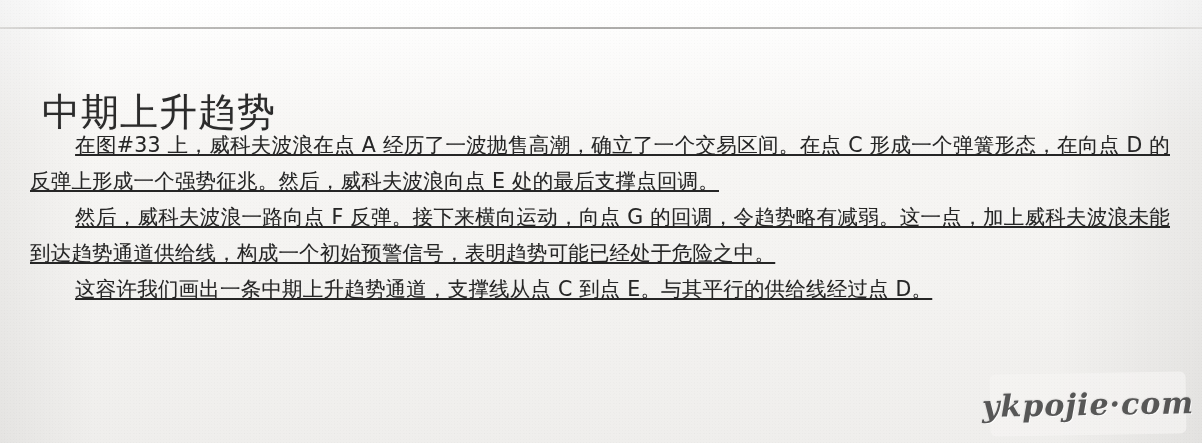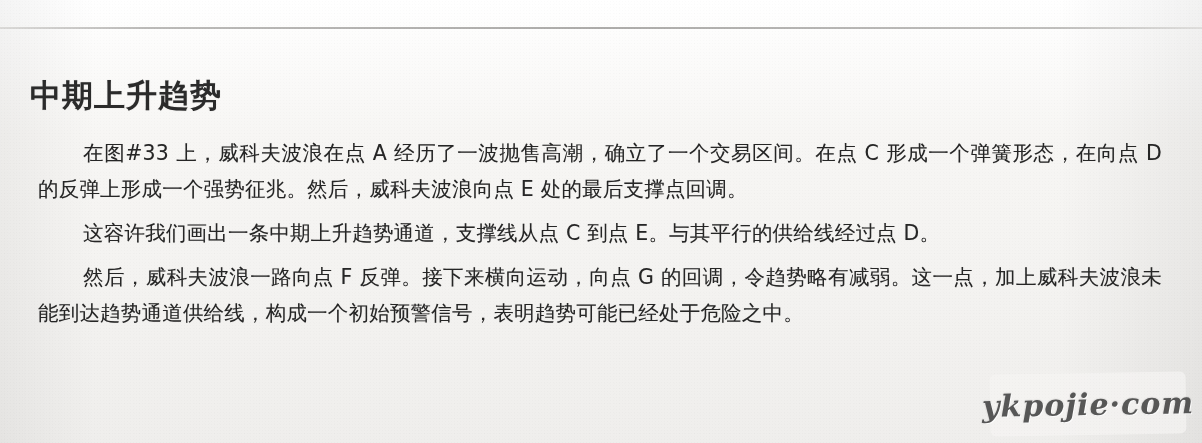--- a/index.html
+++ b/index.html
@@ -43,45 +43,46 @@
     position: absolute;
     left: 0;
     top: 27px;
     right: 0;
     bottom: 0;
   }
   h1#heading {
     position: absolute;
     left: 30px;
     top: 48px;
-    margin: 0;
+    margin: 12px;
     font-family: "DejaVu Sans", sans-serif;
-    font-size: 31px;
-    font-weight: bold;
+    font-size: 38px;
+    font-weight: normal;
     letter-spacing: 1px;
     color: #2b2b2b;
     text-shadow: 0 0 1px rgba(0,0,0,0.25);
     white-space: nowrap;
   }
   #body-text {
     position: absolute;
     left: 30px;
     top: 100px;
     width: 1140px;
     font-size: 20.5px;
     line-height: 36px;
     color: #262626;
     letter-spacing: 0.2px;
     text-align: justify;
     text-justify: inter-character;
   }
   #body-text p {
-    margin: 8px;
+    margin: 0;
     text-indent: 2.2em;
     text-shadow: 0 0 0.7px rgba(0,0,0,0.22);
+    text-decoration: underline;
   }
   
   #watermark {
     position: absolute;
     right: 16px;
     bottom: 8px;
     width: 196px;
     height: 62px;
     border-radius: 6px;
     background: rgba(245,244,242,0.72);
@@ -119,22 +120,22 @@
 <div id="page">
 
   <div id="rule"></div>
 
   <div id="content">
 
     <h1 id="heading">中期上升趋势</h1>
 
     <div id="body-text">
       <p>在图#33 上，威科夫波浪在点 A 经历了一波抛售高潮，确立了一个交易区间。在点 C 形成一个弹簧形态，在向点 D 的反弹上形成一个强势征兆。然后，威科夫波浪向点 E 处的最后支撑点回调。</p>
+      <p>然后，威科夫波浪一路向点 F 反弹。接下来横向运动，向点 G 的回调，令趋势略有减弱。这一点，加上威科夫波浪未能到达趋势通道供给线，构成一个初始预警信号，表明趋势可能已经处于危险之中。</p>
       <p>这容许我们画出一条中期上升趋势通道，支撑线从点 C 到点 E。与其平行的供给线经过点 D。</p>
-      <p>然后，威科夫波浪一路向点 F 反弹。接下来横向运动，向点 G 的回调，令趋势略有减弱。这一点，加上威科夫波浪未能到达趋势通道供给线，构成一个初始预警信号，表明趋势可能已经处于危险之中。</p>
     </div>
 
     <div id="watermark">
       <span>ykpojie·com</span>
     </div>
   </div>
 
   <div id="grain"></div>
 </div>
 

